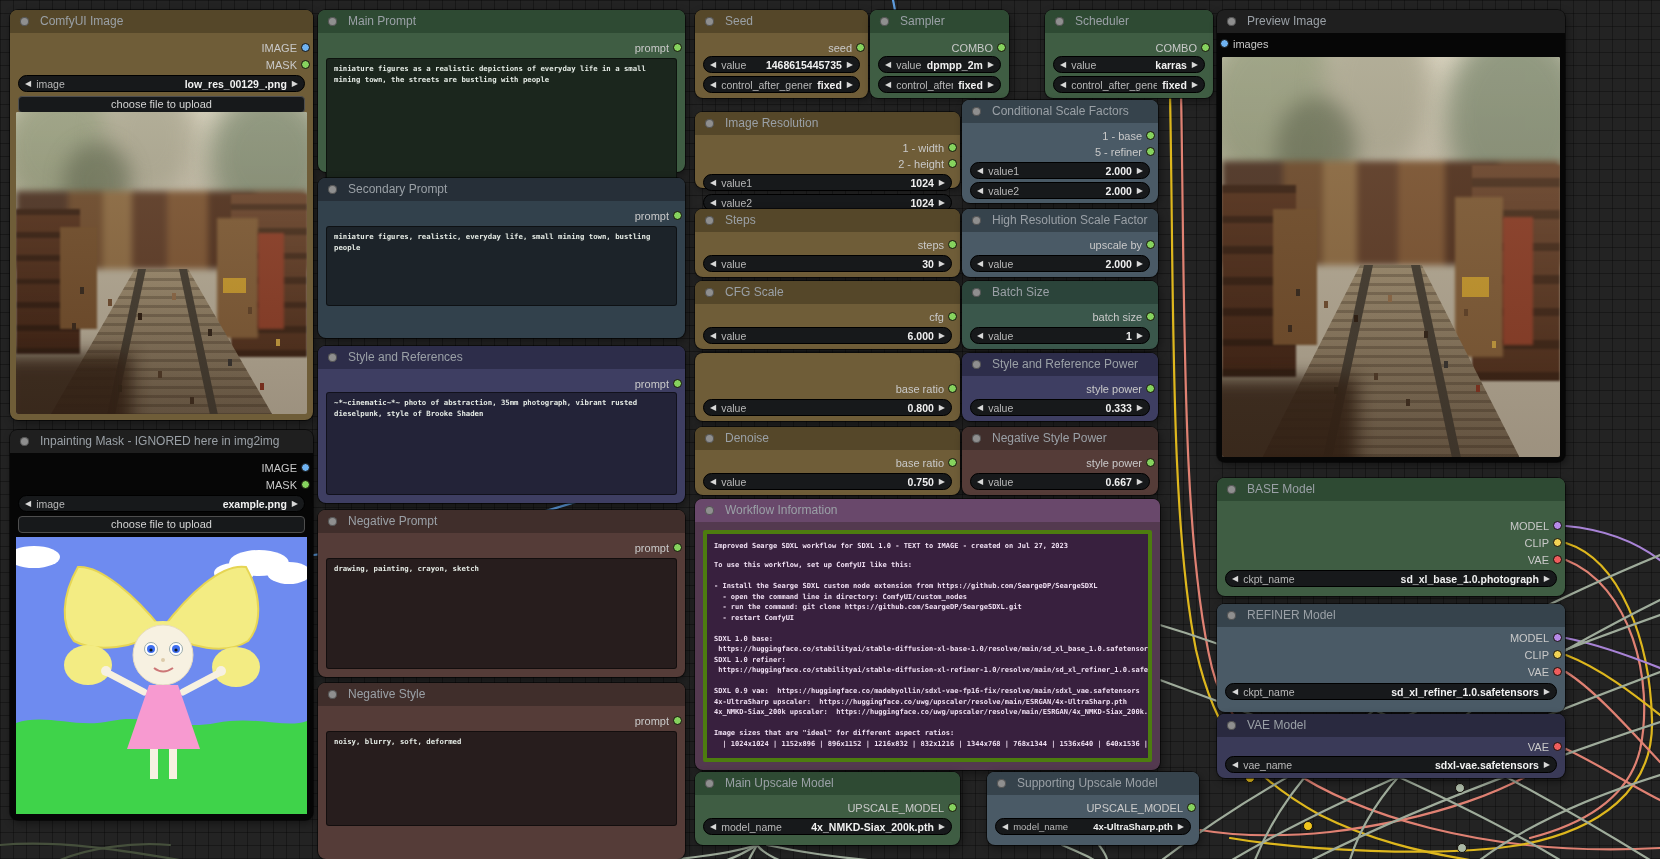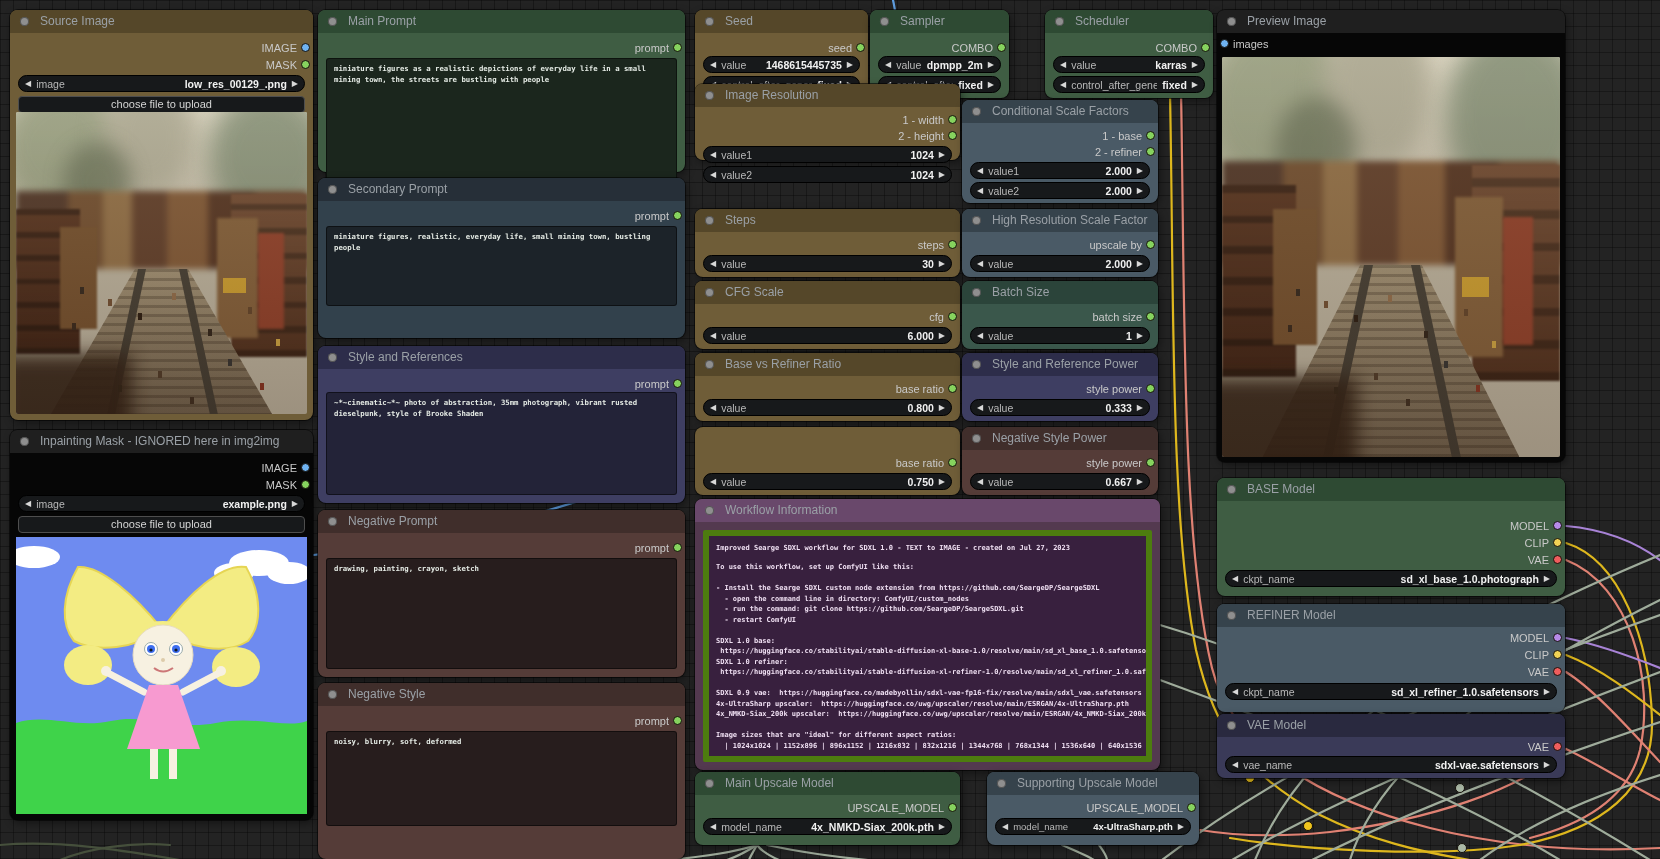--- a/index.html
+++ b/index.html
@@ -47,21 +47,21 @@
   
   .ta{position:absolute;left:8px;right:8px;border-radius:3px;padding:4px 7px;
     font-family:"DejaVu Sans Mono",monospace;font-size:7.3px;font-weight:600;line-height:1.55;
     color:#e4eae4;overflow:hidden;white-space:pre-wrap;border:1px solid rgba(0,0,0,.5);box-sizing:border-box;}
   .t-green .ta{background:#1b261d}
   .t-sdark .ta{background:#1c2329}
   .t-indigo .ta{background:#232338}
   .t-maroon .ta{background:#271d1d}
   
   .wfbox{position:absolute;left:8px;right:8px;top:31px;bottom:8px;background:#38203e;
-    border:6px solid #4d7c0f;border-radius:2px;padding:8px 7px;overflow:hidden;
+    border:4px solid #4d7c0f;border-radius:2px;padding:8px 7px;overflow:hidden;
     font-family:"DejaVu Sans Mono",monospace;color:#efdff2;box-sizing:border-box;}
   .wfh{font-size:7px;font-weight:700;white-space:pre;margin:0 0 10px 0;}
   .wfb{font-size:7px;font-weight:600;white-space:pre;line-height:1.5;margin:0;}
   
   .mt{position:absolute;overflow:hidden;border-radius:2px;background:#b5ae9c;}
   .mt i{position:absolute;display:block;}
   .mt .sk{left:0;top:0;right:0;height:45%;background:linear-gradient(#d9d4c4,#b4ae9c);}
   .mt .b1{left:-6%;top:-10%;width:45%;height:44%;background:#8a9478;border-radius:50%;filter:blur(13px);opacity:.85}
   .mt .b2{left:30%;top:-12%;width:32%;height:40%;background:#a9a794;border-radius:50%;filter:blur(12px)}
   .mt .b3{right:-8%;top:-8%;width:42%;height:46%;background:#7d8a74;border-radius:50%;filter:blur(13px);opacity:.9}
@@ -125,21 +125,21 @@
   </g>
   <g stroke="#15100a" stroke-width="1">
     <circle cx="1308" cy="826" r="4.5" fill="#eec41d"></circle>
     <circle cx="1250" cy="778" r="4.5" fill="#eec41d"></circle>
     <circle cx="1460" cy="788" r="4.5" fill="#aab8a6"></circle>
     <circle cx="1462" cy="848" r="4.5" fill="#aab8a6"></circle>
   </g>
 </svg>
 
 <div class="node t-olive" style="left:10px;top:10px;width:303px;height:410px">
-  <div class="nt"><span class="ndot"></span><span>Source Image</span></div>
+  <div class="nt"><span class="ndot"></span><span>ComfyUI Image</span></div>
   <div class="slot out" style="top:30px"><span>IMAGE</span><i class="dot dB"></i></div>
   <div class="slot out" style="top:47px"><span>MASK</span><i class="dot dG"></i></div>
   <div class="w" style="top:65px">
       <span class="wa">◀</span>
       <span class="wl">image</span>
       <span class="wv">low_res_00129_.png</span>
       <span class="wa">▶</span>
     </div>
   <div class="btn" style="top:86px">choose file to upload</div>
   <div class="mt" style="left:6px;top:102px;right:6px;bottom:6px">
@@ -280,21 +280,21 @@
       <span class="wa">▶</span>
     </div>
   <div class="w" style="top:66px">
       <span class="wa">◀</span>
       <span class="wl">control_after_generate</span>
       <span class="wv">fixed</span>
       <span class="wa">▶</span>
     </div>
 </div>
 
-<div class="node t-olive" style="left:695px;top:84px;width:265px;height:76px">
+<div class="node t-olive" style="left:695px;top:112px;width:265px;height:76px">
   <div class="nt"><span class="ndot"></span><span>Image Resolution</span></div>
   <div class="slot out" style="top:28px"><span>1 - width</span><i class="dot dG"></i></div>
   <div class="slot out" style="top:44px"><span>2 - height</span><i class="dot dG"></i></div>
   <div class="w" style="top:62px">
       <span class="wa">◀</span>
       <span class="wl">value1</span>
       <span class="wv">1024</span>
       <span class="wa">▶</span>
     </div>
   <div class="w" style="top:82px">
@@ -321,44 +321,44 @@
   <div class="slot out" style="top:28px"><span>cfg</span><i class="dot dG"></i></div>
   <div class="w" style="top:46px">
       <span class="wa">◀</span>
       <span class="wl">value</span>
       <span class="wv">6.000</span>
       <span class="wa">▶</span>
     </div>
 </div>
 
 <div class="node t-olive" style="left:695px;top:353px;width:265px;height:68px">
-  <div class="nt"><span class="ndot"></span><span>Base vs Refiner Ratio</span></div>
   <div class="slot out" style="top:28px"><span>base ratio</span><i class="dot dG"></i></div>
   <div class="w" style="top:46px">
       <span class="wa">◀</span>
       <span class="wl">value</span>
       <span class="wv">0.800</span>
       <span class="wa">▶</span>
     </div>
 </div>
 
 <div class="node t-olive" style="left:695px;top:427px;width:265px;height:68px">
+  <div class="nt"><span class="ndot"></span><span>Denoise</span></div>
   <div class="slot out" style="top:28px"><span>base ratio</span><i class="dot dG"></i></div>
   <div class="w" style="top:46px">
       <span class="wa">◀</span>
       <span class="wl">value</span>
       <span class="wv">0.750</span>
       <span class="wa">▶</span>
     </div>
 </div>
 
 <div class="node t-slate" style="left:962px;top:100px;width:196px;height:103px">
   <div class="nt"><span class="ndot"></span><span>Conditional Scale Factors</span></div>
   <div class="slot out" style="top:28px"><span>1 - base</span><i class="dot dG"></i></div>
-  <div class="slot out" style="top:44px"><span>2 - refiner</span><i class="dot dG"></i></div>
+  <div class="slot out" style="top:44px"><span>5 - refiner</span><i class="dot dG"></i></div>
   <div class="w" style="top:62px">
       <span class="wa">◀</span>
       <span class="wl">value1</span>
       <span class="wv">2.000</span>
       <span class="wa">▶</span>
     </div>
   <div class="w" style="top:82px">
       <span class="wa">◀</span>
       <span class="wl">value2</span>
       <span class="wv">2.000</span>

